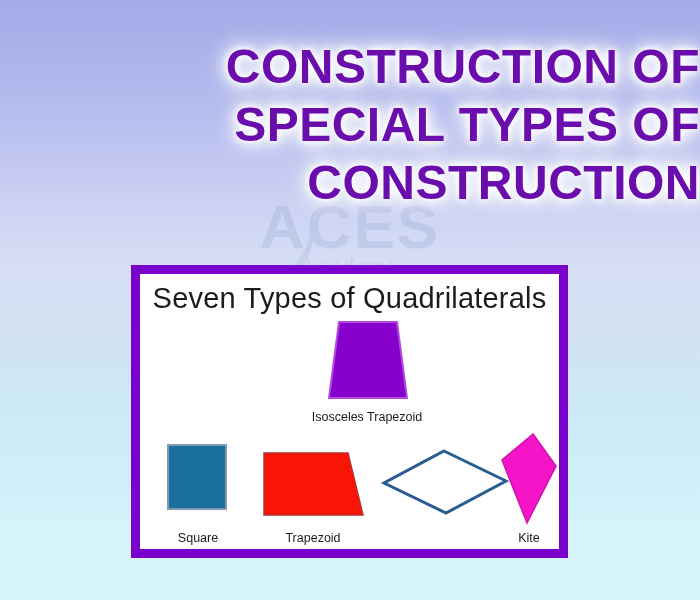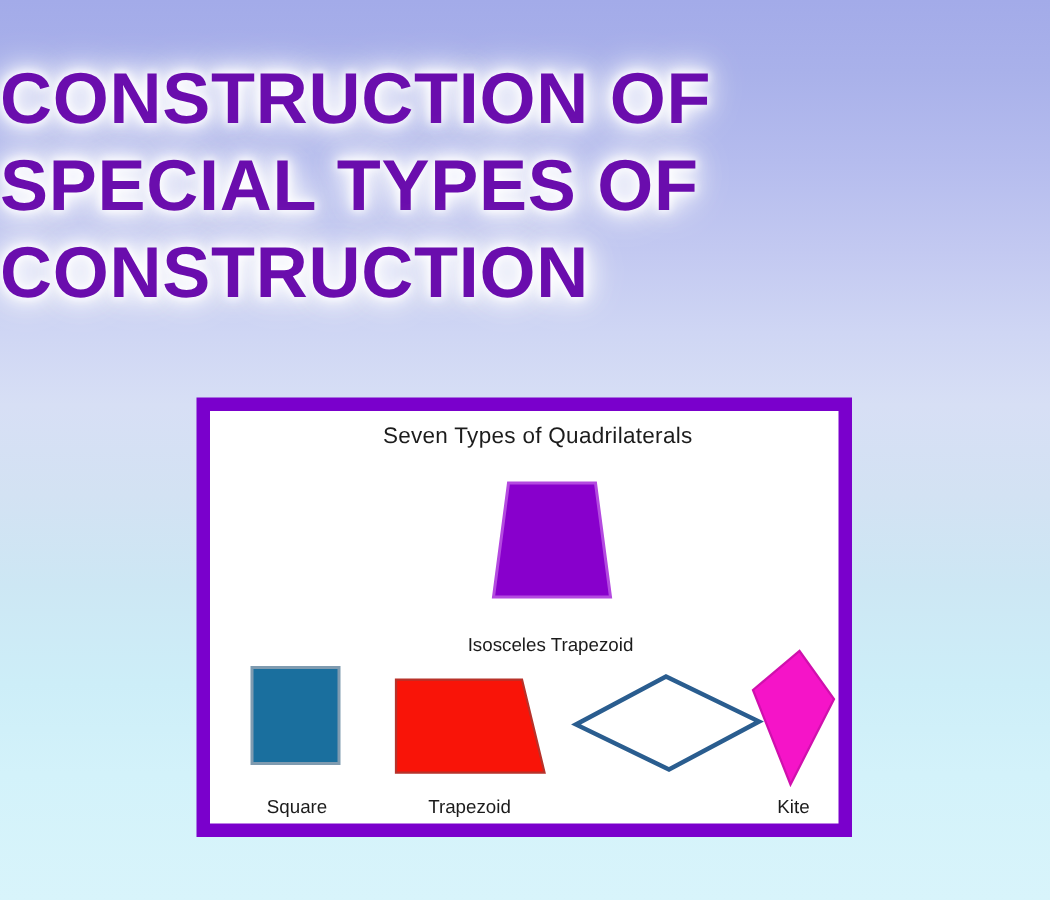--- a/index.html
+++ b/index.html
@@ -78,21 +78,21 @@
     border-radius: 0 0 70px 0;
     transform: rotate(-6deg);
   }
 
   
   #title-block {
     position: absolute;
     left: 0;
     top: 38px;
     width: 700px;
-    text-align: left;
+    text-align: right;
   }
   #title-block .title-line {
     font-family: "Liberation Sans", sans-serif;
     font-weight: bold;
     font-size: 48px;
     line-height: 58px;
     color: #6a0dad;
     letter-spacing: 0.5px;
     text-shadow:
         0 0 6px #ffffff,
@@ -116,26 +116,26 @@
   }
   #figure-inner {
     position: relative;
     width: 100%;
     height: 100%;
     background: #ffffff;
     overflow: hidden;
   }
   #figure-heading {
     position: absolute;
-    left: 9px;
+    left: 0;
     top: 8px;
     width: 100%;
     text-align: center;
     font-family: "Liberation Sans", sans-serif;
-    font-size: 15px;
+    font-size: 29px;
     color: #1c1c1c;
     letter-spacing: 0.2px;
   }
 
   .shape-cell {
     position: absolute;
   }
   .shape-box {
     position: absolute;
     left: 0;
@@ -149,38 +149,43 @@
     font-size: 12.5px;
     color: #1b1b1b;
     white-space: nowrap;
   }
 </style>
 </head>
 <body>
 
 <div id="slide">
 
+  <div id="watermark">
+    <div class="wm-swoosh"></div>
+    <div class="wm-text">ACES</div>
+    <div class="wm-sub">Academy</div>
+  </div>
 
   <div id="title-block">
     <div class="title-line">CONSTRUCTION OF</div>
     <div class="title-line">SPECIAL TYPES OF</div>
     <div class="title-line">CONSTRUCTION</div>
   </div>
 
   <div id="figure-card">
     <div id="figure-inner">
 
       <div id="figure-heading">Seven Types of Quadrilaterals</div>
 
 
       <div class="shape-cell" style="left:152px; top:44px; width:150px; height:110px;">
         <svg class="shape-box" width="150" height="88" viewBox="0 0 150 88" style="left:0px;">
           <polygon points="47,4 105,4 115,80 37,80" fill="#8800cc" stroke="#b44ae0" stroke-width="2"></polygon>
         </svg>
-        <div class="shape-label" style="top:105px;">Isosceles Trapezoid</div>
+        <div class="shape-label" style="top:92px;">Isosceles Trapezoid</div>
       </div>
 
 
       <div class="shape-cell" style="left:6px; top:163px; width:104px; height:110px;">
         <svg class="shape-box" width="104" height="90" viewBox="0 0 104 90">
           <rect x="22" y="8" width="58" height="64" fill="#1a6f9e" stroke="#7f9bb0" stroke-width="2"></rect>
         </svg>
         <div class="shape-label" style="top:94px;">Square</div>
       </div>
 

